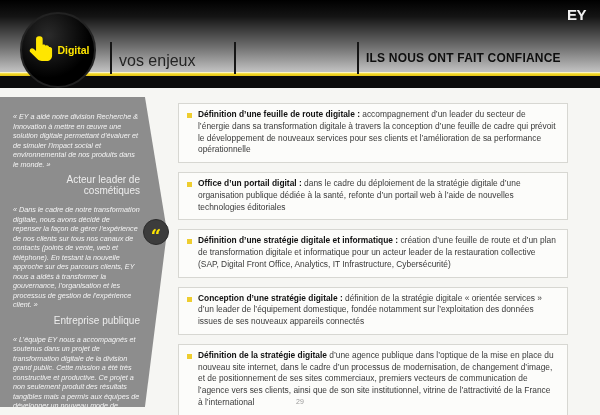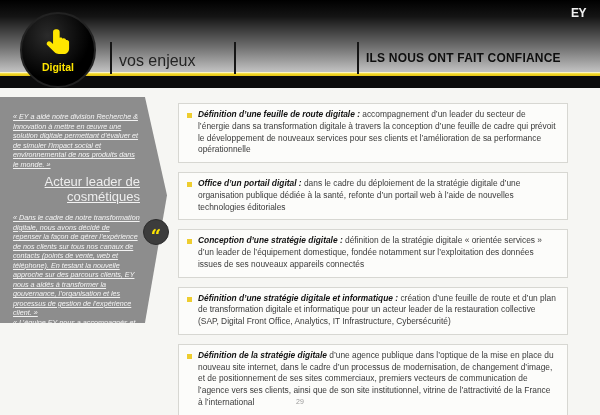--- a/index.html
+++ b/index.html
@@ -16,60 +16,59 @@
   .yellow-line {
     position:absolute; top:72px; left:0; width:100%; height:4px;
     background:linear-gradient(180deg,#ffffff 0%,#f4da25 45%,#e4c318 100%);
   }
   .black-strip { position:absolute; top:76px; left:0; width:100%; height:12px; background:#0c0c0c; }
   .nav-sep { position:absolute; top:42px; width:2px; height:32px; background:#161616; }
   .sep1 { left:110px; } .sep2 { left:234px; } .sep3 { left:357px; }
   .nav-item { position:absolute; top:52px; font-size:16px; color:#242424; }
   .nav1 { left:119px; } .nav2 { left:243px; }
   .page-title { position:absolute; top:51px; left:366px; font-size:12px; font-weight:700; color:#0e0e0e; letter-spacing:.2px; }
-  .ey-logo { position:absolute; top:6px; right:14px; font-size:12px; font-weight:700; color:#f1f1f1; letter-spacing:-.5px; }
+  .ey-logo { position:absolute; top:6px; right:14px; font-size:15px; font-weight:700; color:#f1f1f1; letter-spacing:-.5px; }
   
   .badge {
     position:absolute; top:12px; left:20px; width:76px; height:76px; border-radius:50%;
     background:radial-gradient(circle at 36% 30%, #2b2b2b 0%, #000 62%);
     border:2px solid #222; z-index:5;
-    display:flex; flex-direction:column; align-items:center; justify-content:center; gap:1px;
+    display:flex; flex-direction:row; align-items:center; justify-content:center; gap:1px;
   }
   .badge svg { width:30px; height:33px; display:block; }
   .badge-label { color:#ffe600; font-size:10.5px; font-weight:700; }
   
   .sidebar {
-    position:absolute; top:97px; left:0; width:167px; height:226px;
+    position:absolute; top:97px; left:0; width:167px; height:310px;
     background:#8d8d8d;
     clip-path:polygon(0 0, 86.8% 0, 100% 43.5%, 86.8% 100%, 0 100%);
     padding:15px 27px 0 13px;
     color:#f2f2f2;
-    text-decoration:underline;
   }
   .quote-text { font-size:7.2px; line-height:1.32; font-style:italic; color:#f4f4f4; }
-  .quote-attr { font-size:13px; text-align:right; color:#ededed; margin:5px 0 9px; }
+  .quote-attr { font-size:10px; text-align:right; color:#ededed; margin:5px 0 9px; }
   .quote-circle {
     position:absolute; top:219px; left:143px; width:26px; height:26px; border-radius:50%;
     background:#3c3c3c; border:1px solid #2b2b2b; z-index:6;
     display:flex; align-items:center; justify-content:center;
   }
   .quote-glyph {
     font-family:"DejaVu Serif", serif; font-weight:700; color:#ffe600;
     font-size:18px; line-height:1; margin-top:9px;
   }
   
   .main { position:absolute; top:103px; left:178px; width:390px; display:flex; flex-direction:column; gap:9px; }
   .box {
     display:flex; align-items:flex-start;
     background:#fcfcfa; border:1px solid #d7d7d2;
     padding:5px 10px 6px 6px;
   }
   .bullet { flex:none; width:5px; height:5px; background:#eecd2f; margin:4px 6px 0 2px; }
   .box p { font-size:8.4px; line-height:1.4; color:#3a3a3a; }
-  .box b { color:#121212;font-style:italic; }
+  .box b { color:#121212; }
   
   .page-number { position:absolute; top:398px; left:0; width:100%; text-align:center; font-size:7px; color:#9a9a9a; }
 </style>
 </head>
 <body>
 
 <div class="slide">
 
   <div class="header"></div>
   <div class="yellow-line"></div>
@@ -89,20 +88,21 @@
         <path fill="#ffe600" d="M13.5 2.5c-1.6 0-2.9 1.3-2.9 2.9v13.2l-2.6-2.4c-1.1-1-2.9-.9-3.8.3-.8 1-.7 2.5.3 3.4l7.8 7.7c1.2 1.2 2.9 1.9 4.6 1.9h5.4c3.2 0 5.8-2.6 5.8-5.8v-7.2c0-1.3-1.1-2.4-2.4-2.4h-.9c-.3-1-1.3-1.8-2.4-1.8-.5 0-.9.1-1.3.4-.4-.8-1.3-1.3-2.2-1.3-.4 0-.8.1-1.1.2V5.4c0-1.6-1.3-2.9-2.9-2.9z"></path>
       </svg>
     </span>
     <span class="badge-label">Digital</span>
   </div>
 
   <div class="sidebar">
     <div class="quote-text">« EY a aidé notre division Recherche &amp; Innovation à mettre en œuvre une solution digitale permettant d’évaluer et de simuler l’impact social et environnemental de nos produits dans le monde. »</div>
     <div class="quote-attr">Acteur leader de cosmétiques</div>
     <div class="quote-text">« Dans le cadre de notre transformation digitale, nous avons décidé de repenser la façon de gérer l’expérience de nos clients sur tous nos canaux de contacts (points de vente, web et téléphone). En testant la nouvelle approche sur des parcours clients, EY nous a aidés à transformer la gouvernance, l’organisation et les processus de gestion de l’expérience client. »</div>
+    <div class="quote-attr">Entreprise publique</div>
     <div class="quote-text">« L’équipe EY nous a accompagnés et soutenus dans un projet de transformation digitale de la division grand public. Cette mission a été très constructive et productive. Ce projet a non seulement produit des résultats tangibles mais a permis aux équipes de développer un nouveau mode de collaboration durable et beaucoup plus agile. »</div>
 
   </div>
 
   <div class="quote-circle">
     <span class="quote-glyph">“</span>
   </div>
 
   <div class="main">
 
@@ -111,26 +111,26 @@
       <p><b>Définition d’une feuille de route digitale :</b><span> accompagnement d’un leader du secteur de l’énergie dans sa transformation digitale à travers la conception d’une feuille de cadre qui prévoit le développement de nouveaux services pour ses clients et l’amélioration de sa performance opérationnelle</span></p>
     </div>
 
     <div class="box">
       <span class="bullet"></span>
       <p><b>Office d’un portail digital :</b><span> dans le cadre du déploiement de la stratégie digitale d’une organisation publique dédiée à la santé, refonte d’un portail web à l’aide de nouvelles technologies éditoriales</span></p>
     </div>
 
     <div class="box">
       <span class="bullet"></span>
-      <p><b>Conception d’une stratégie digitale :</b><span> définition de la stratégie digitale « orientée services » d’un leader de l’équipement domestique, fondée notamment sur l’exploitation des données issues de ses nouveaux appareils connectés</span></p>
+      <p><b>Définition d’une stratégie digitale et informatique :</b><span> création d’une feuille de route et d’un plan de transformation digitale et informatique pour un acteur leader de la restauration collective (SAP, Digital Front Office, Analytics, IT Infrastructure, Cybersécurité)</span></p>
     </div>
 
     <div class="box">
       <span class="bullet"></span>
-      <p><b>Définition d’une stratégie digitale et informatique :</b><span> création d’une feuille de route et d’un plan de transformation digitale et informatique pour un acteur leader de la restauration collective (SAP, Digital Front Office, Analytics, IT Infrastructure, Cybersécurité)</span></p>
+      <p><b>Conception d’une stratégie digitale :</b><span> définition de la stratégie digitale « orientée services » d’un leader de l’équipement domestique, fondée notamment sur l’exploitation des données issues de ses nouveaux appareils connectés</span></p>
     </div>
 
     <div class="box">
       <span class="bullet"></span>
       <p><b>Définition de la stratégie digitale</b><span> d’une agence publique dans l’optique de la mise en place du nouveau site internet, dans le cadre d’un processus de modernisation, de changement d’image, et de positionnement de ses sites commerciaux, premiers vecteurs de communication de l’agence vers ses clients, ainsi que de son site institutionnel, vitrine de l’attractivité de la France à l’international</span></p>
     </div>
 
   </div>
 
   <div class="page-number">29</div>

